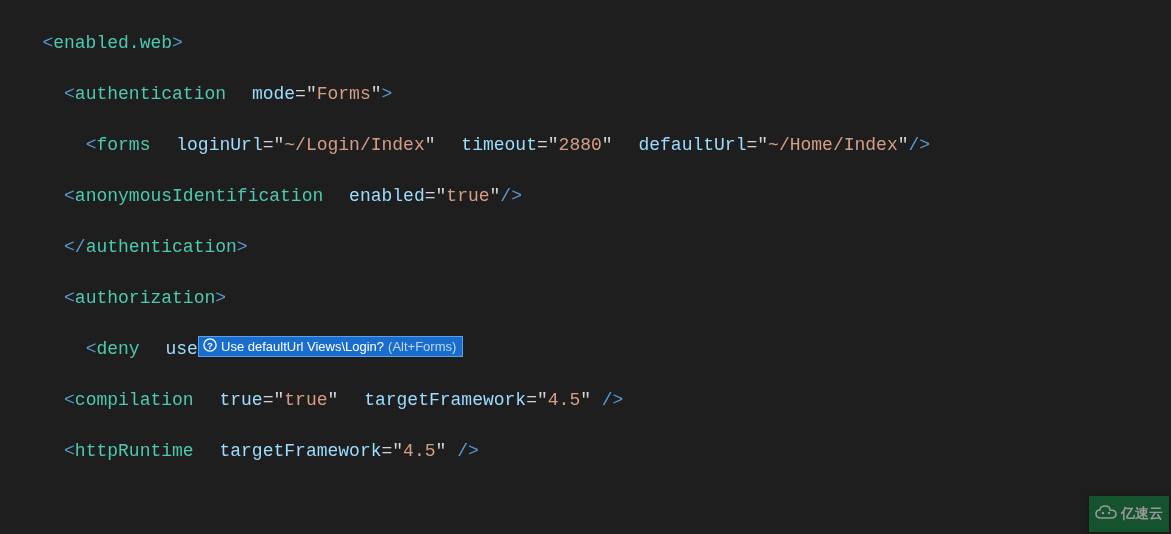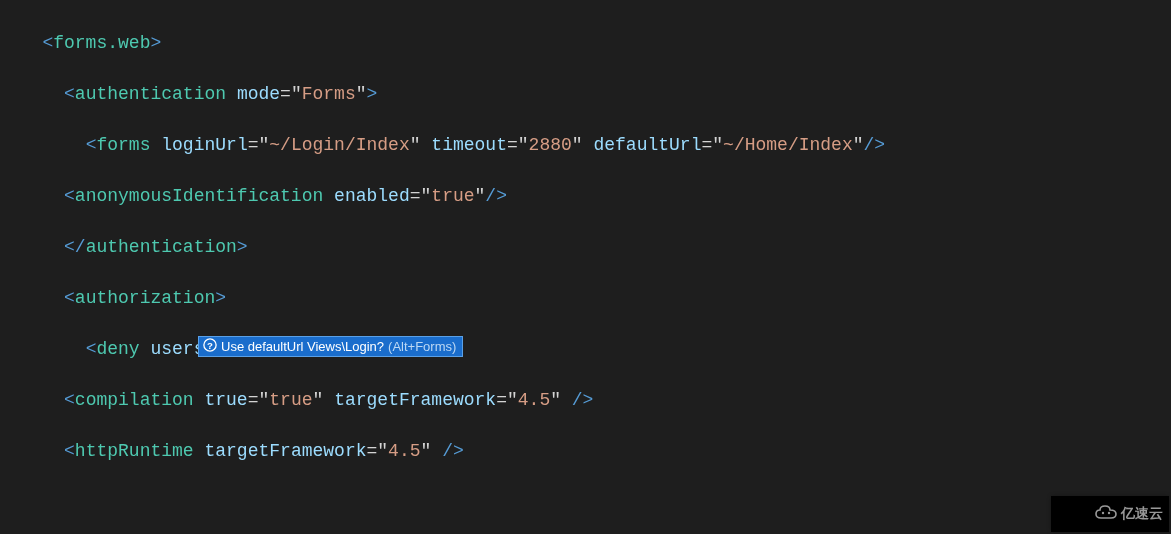--- a/index.html
+++ b/index.html
@@ -19,21 +19,21 @@
     padding-left: 10px;
     white-space: pre;
     line-height: 25.5px;
   }
   .line {
     display: block;
     position: relative;
   }
   .b { color: #569cd6; }  
   .t { color: #4ec9b0; }  
-  .a { color: #9cdcfe; }  
+  .a { color: #9cdcfe; margin-left: 15px; }  
   .s { color: #d69d85; }  
   .q { color: #d4d4d4; } 
   .tooltip {
     position: absolute;
     left: 198px;
     top: 336px;
     background: #1a6dcc;
     border: 1px solid #5aa0e6;
     color: #ffffff;
     font-family: Arial, sans-serif;
@@ -50,42 +50,41 @@
     width: 14px;
     height: 14px;
     flex-shrink: 0;
   }
   .watermark {
     position: absolute;
     right: 2px;
     bottom: 2px;
     width: 80px;
     height: 36px;
-    background: #000000;
+    background: #14532d;
     display: flex;
     align-items: center;
     justify-content: center;
     box-shadow: 0 0 4px rgba(0,0,0,0.3);
-    padding-left: 38px;
   }
   .watermark .logo {
     display: flex;
     align-items: center;
     gap: 4px;
     color: #999999;
     font-family: Arial, sans-serif;
     font-size: 14px;
     font-weight: bold;
   }
 </style>
 </head>
 <body>
 
 <div class="editor">
-<span class="line">   <span class="b">&lt;</span><span class="t">forms.web</span><span class="b">&gt;</span></span>
+<span class="line">   <span class="b">&lt;</span><span class="t">enabled.web</span><span class="b">&gt;</span></span>
 <span class="line">     <span class="b">&lt;</span><span class="t">authentication</span> <span class="a">mode</span><span class="q">="</span><span class="s">Forms</span><span class="q">"</span><span class="b">&gt;</span></span>
 <span class="line">       <span class="b">&lt;</span><span class="t">forms</span> <span class="a">loginUrl</span><span class="q">="</span><span class="s">~/Login/Index</span><span class="q">"</span> <span class="a">timeout</span><span class="q">="</span><span class="s">2880</span><span class="q">"</span> <span class="a">defaultUrl</span><span class="q">="</span><span class="s">~/Home/Index</span><span class="q">"</span><span class="b">/&gt;</span></span>
 <span class="line">     <span class="b">&lt;</span><span class="t">anonymousIdentification</span> <span class="a">enabled</span><span class="q">="</span><span class="s">true</span><span class="q">"</span><span class="b">/&gt;</span></span>
 <span class="line">     <span class="b">&lt;/</span><span class="t">authentication</span><span class="b">&gt;</span></span>
 <span class="line">     <span class="b">&lt;</span><span class="t">authorization</span><span class="b">&gt;</span></span>
 <span class="line">       <span class="b">&lt;</span><span class="t">deny</span> <span class="a">users</span><span class="q">="</span><span class="s">?</span><span class="q">"</span><span class="b">/&gt;</span></span>
 <span class="line">     <span class="b">&lt;</span><span class="t">compilation</span> <span class="a">true</span><span class="q">="</span><span class="s">true</span><span class="q">"</span> <span class="a">targetFramework</span><span class="q">="</span><span class="s">4.5</span><span class="q">"</span> <span class="b">/&gt;</span></span>
 <span class="line">     <span class="b">&lt;</span><span class="t">httpRuntime</span> <span class="a">targetFramework</span><span class="q">="</span><span class="s">4.5</span><span class="q">"</span> <span class="b">/&gt;</span></span>
 
 

